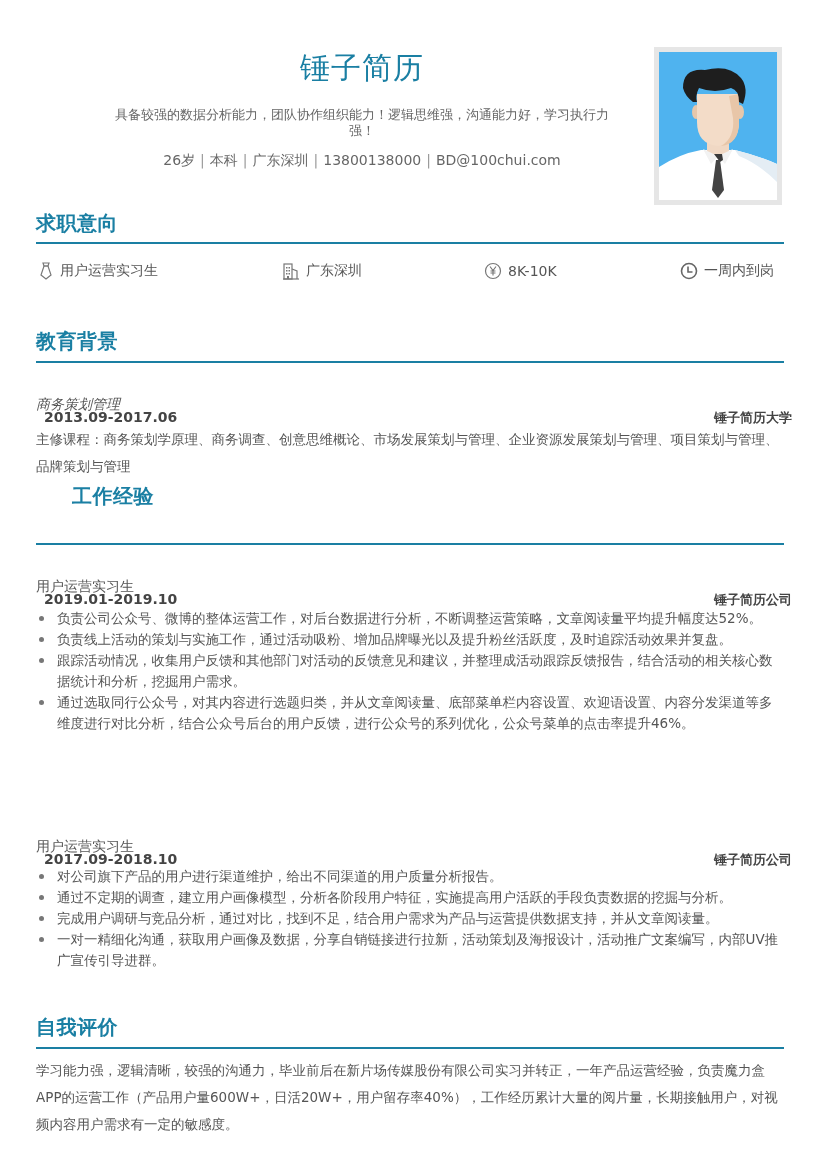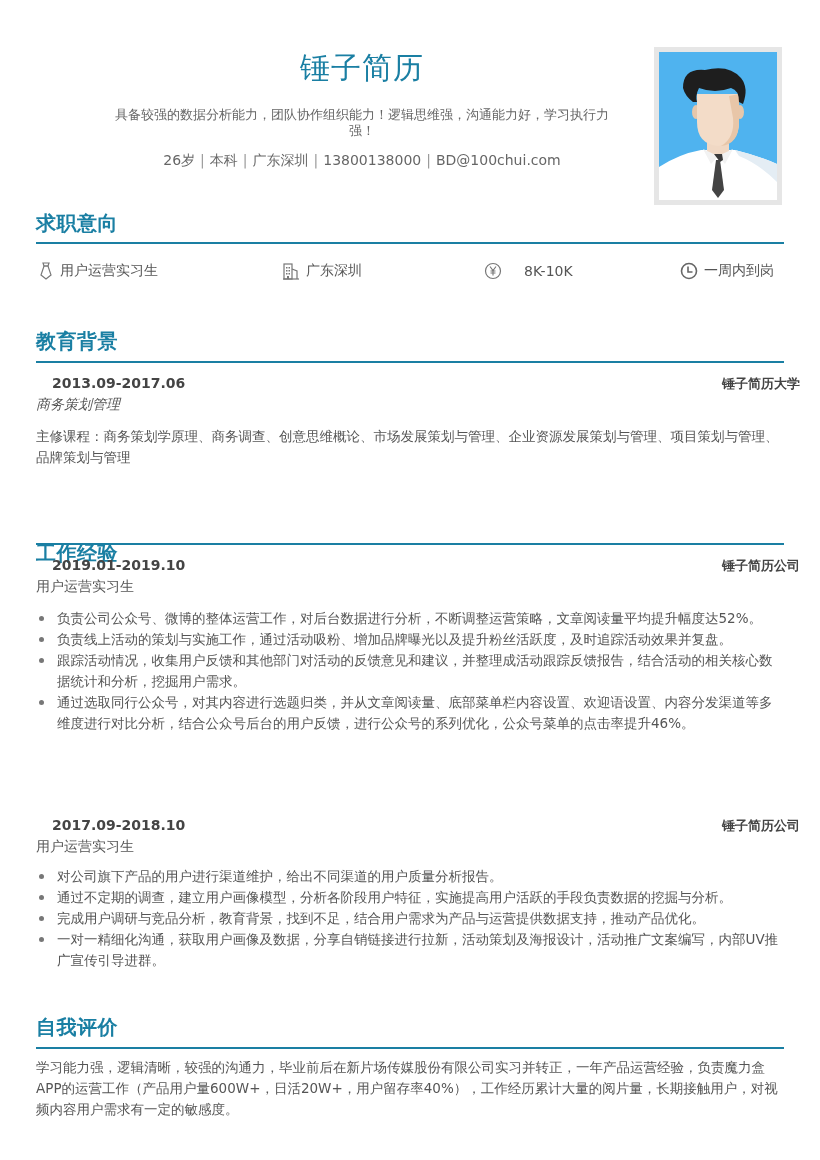--- a/index.html
+++ b/index.html
@@ -37,25 +37,25 @@
   
   .section-title {
     position: absolute; left: 0; font-size: 20px; font-weight: bold; color: #1a7fa3;
     line-height: 26px; letter-spacing: 0.5px;
   }
   .section-line { position: absolute; left: 0; width: 748px; height: 2px; background: #1a7fa3; }
 
   .intent-item { position: absolute; top: 261px; display: flex; align-items: center; font-size: 14px; color: #555; height: 20px; }
   .intent-item svg { margin-right: 6px; }
 
-  .row-head { position: absolute; left: 16px; width: 748px; height: 18px; }
+  .row-head { position: absolute; left: 8px; width: 748px; height: 18px; margin-top: 34px; }
   .row-date { position: absolute; left: 0; top: 0; font-size: 14px; font-weight: bold; color: #444; }
   .row-org { position: absolute; right: 0; top: 0; font-size: 13px; font-weight: bold; color: #444; }
   .row-sub { position: absolute; left: 0; font-size: 14px; color: #555; }
-  .para { position: absolute; left: 0; width: 748px; font-size: 13.5px; line-height: 21px; color: #555; }
+  .para { position: absolute; left: 0; width: 748px; font-size: 13.5px; line-height: 27px; color: #555; }
 
   .bullets { position: absolute; left: 0; width: 748px; list-style: none; }
   .bullets li { position: relative; padding-left: 21px; font-size: 13.5px; line-height: 21px; color: #555; }
   .bullets li::before {
     content: ""; position: absolute; left: 3px; top: 8px; width: 5px; height: 5px; border-radius: 50%; background: #777;
   }
 </style>
 </head>
 <body>
 
@@ -113,21 +113,21 @@
       <rect x="4" y="5" width="1.5" height="1.5" fill="#777"></rect>
         <rect x="6.5" y="5" width="1.5" height="1.5" fill="#777"></rect>
       <rect x="4" y="8" width="1.5" height="1.5" fill="#777"></rect>
         <rect x="6.5" y="8" width="1.5" height="1.5" fill="#777"></rect>
       <rect x="4" y="11" width="1.5" height="1.5" fill="#777"></rect>
         <rect x="6.5" y="11" width="1.5" height="1.5" fill="#777"></rect>
       <rect x="5" y="14" width="2" height="3" fill="#777"></rect>
     </svg>
     <span>广东深圳</span>
   </div>
-  <div class="intent-item" style="left:448px;gap:16px;">
+  <div class="intent-item" style="left:448px;">
     <svg width="18" height="18" viewBox="0 0 18 18">
       <circle cx="9" cy="9" r="7.5" fill="none" stroke="#777" stroke-width="1.2"></circle>
       <path d="M6 4.5 L9 8.5 L12 4.5 M9 8.5 L9 13.5 M6.5 9 L11.5 9 M6.5 11 L11.5 11" fill="none" stroke="#777" stroke-width="1.1"></path>
     </svg>
     <span>8K-10K</span>
   </div>
   <div class="intent-item" style="left:644px;">
     <svg width="18" height="18" viewBox="0 0 18 18">
       <circle cx="9" cy="9" r="7.5" fill="none" stroke="#666" stroke-width="1.6"></circle>
       <path d="M8 4.5 L8 10 L12.5 10" fill="none" stroke="#666" stroke-width="1.6"></path>
@@ -138,21 +138,21 @@
   <div class="section-title" style="top:328px;">教育背景</div>
   <div class="section-line" style="top:361px;"></div>
 
   <div class="row-head" style="top:375px;">
     <span class="row-date">2013.09-2017.06</span>
     <span class="row-org">锤子简历大学</span>
   </div>
   <div class="row-sub" style="top:396px;font-style:italic;">商务策划管理</div>
   <div class="para" style="top:426px;">主修课程：商务策划学原理、商务调查、创意思维概论、市场发展策划与管理、企业资源发展策划与管理、项目策划与管理、品牌策划与管理</div>
 
-  <div class="section-title" style="top:540px;">工作经验</div>
+  <div class="section-title" style="top:483px;margin-left:36px;">工作经验</div>
   <div class="section-line" style="top:543px;"></div>
 
   <div class="row-head" style="top:557px;">
     <span class="row-date">2019.01-2019.10</span>
     <span class="row-org">锤子简历公司</span>
   </div>
   <div class="row-sub" style="top:578px;">用户运营实习生</div>
   <ul class="bullets" style="top:608px;">
     <li>负责公司公众号、微博的整体运营工作，对后台数据进行分析，不断调整运营策略，文章阅读量平均提升幅度达52%。</li>
     <li>负责线上活动的策划与实施工作，通过活动吸粉、增加品牌曝光以及提升粉丝活跃度，及时追踪活动效果并复盘。</li>
@@ -161,21 +161,21 @@
   </ul>
 
   <div class="row-head" style="top:817px;">
     <span class="row-date">2017.09-2018.10</span>
     <span class="row-org">锤子简历公司</span>
   </div>
   <div class="row-sub" style="top:838px;">用户运营实习生</div>
   <ul class="bullets" style="top:866px;">
     <li>对公司旗下产品的用户进行渠道维护，给出不同渠道的用户质量分析报告。</li>
     <li>通过不定期的调查，建立用户画像模型，分析各阶段用户特征，实施提高用户活跃的手段负责数据的挖掘与分析。</li>
-    <li>完成用户调研与竞品分析，教育背景，找到不足，结合用户需求为产品与运营提供数据支持，推动产品优化。</li>
+    <li>完成用户调研与竞品分析，通过对比，找到不足，结合用户需求为产品与运营提供数据支持，并从文章阅读量。</li>
     <li>一对一精细化沟通，获取用户画像及数据，分享自销链接进行拉新，活动策划及海报设计，活动推广文案编写，内部UV推广宣传引导进群。</li>
   </ul>
 
   <div class="section-title" style="top:1014px;">自我评价</div>
   <div class="section-line" style="top:1047px;"></div>
   <div class="para" style="top:1057px;">学习能力强，逻辑清晰，较强的沟通力，毕业前后在新片场传媒股份有限公司实习并转正，一年产品运营经验，负责魔力盒APP的运营工作（产品用户量600W+，日活20W+，用户留存率40%），工作经历累计大量的阅片量，长期接触用户，对视频内容用户需求有一定的敏感度。</div>
 
 </div>
 
 </body></html>

